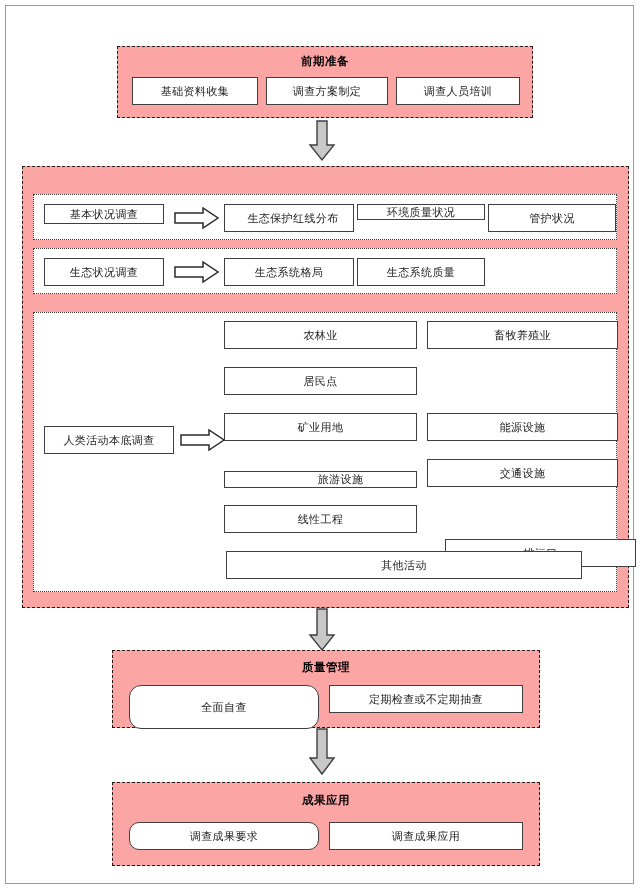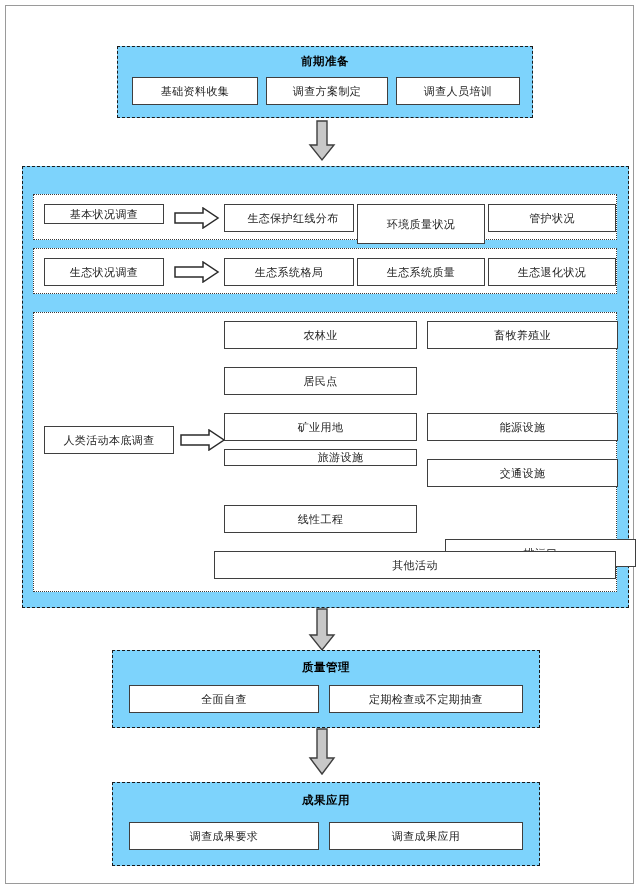--- a/index.html
+++ b/index.html
@@ -26,21 +26,21 @@
     height: 879px;
     border: 1px solid #9a9a9a;
     box-sizing: border-box;
     background: #ffffff;
   }
 
   
   .section {
     position: absolute;
     box-sizing: border-box;
-    background: #7dd3fc;
+    background: #fca5a5;
     text-decoration: underline;
   }
   .section.dashed {
     border: 1.6px dashed #1a1a1a;
   }
   .subsection {
     position: absolute;
     box-sizing: border-box;
     border: 1.4px dotted #3a3a3a;
     background: #ffffff;
@@ -105,78 +105,77 @@
   <div class="section dashed" style="left:22px; top:166px; width:607px; height:442px;">
 
     <div class="subsection" style="left:10px; top:27px; width:584px; height:46px;">
       <div class="node" style="left:10px; top:9px; width:120px; height:20px;">基本状况调查</div>
       <div class="arrow-right" style="left:140px; top:12px; width:46px; height:22px;">
         <svg width="46" height="22" viewBox="0 0 46 22">
           <polygon points="1,6 29,6 29,1 44,11 29,21 29,16 1,16" fill="#ffffff" stroke="#2b2b2b" stroke-width="1.5" stroke-linejoin="miter"></polygon>
         </svg>
       </div>
       <div class="node" style="left:190px; top:9px; width:130px; height:28px;padding-left:8px;">生态保护红线分布</div>
-      <div class="node" style="left:323px; top:9px; width:128px; height:40px;">环境质量状况</div>
+      <div class="node" style="left:323px; top:9px; width:128px; height:16px;">环境质量状况</div>
       <div class="node" style="left:454px; top:9px; width:128px; height:28px;">管护状况</div>
     </div>
 
     <div class="subsection" style="left:10px; top:81px; width:584px; height:46px;">
       <div class="node" style="left:10px; top:9px; width:120px; height:28px;">生态状况调查</div>
       <div class="arrow-right" style="left:140px; top:12px; width:46px; height:22px;">
         <svg width="46" height="22" viewBox="0 0 46 22">
           <polygon points="1,6 29,6 29,1 44,11 29,21 29,16 1,16" fill="#ffffff" stroke="#2b2b2b" stroke-width="1.5" stroke-linejoin="miter"></polygon>
         </svg>
       </div>
       <div class="node" style="left:190px; top:9px; width:130px; height:28px;">生态系统格局</div>
       <div class="node" style="left:323px; top:9px; width:128px; height:28px;">生态系统质量</div>
-      <div class="node" style="left:454px; top:9px; width:128px; height:28px;">生态退化状况</div>
     </div>
 
     <div class="subsection" style="left:10px; top:145px; width:584px; height:280px;">
       <div class="node" style="left:10px; top:113px; width:130px; height:28px;">人类活动本底调查</div>
       <div class="arrow-right" style="left:146px; top:116px; width:46px; height:22px;">
         <svg width="46" height="22" viewBox="0 0 46 22">
           <polygon points="1,6 29,6 29,1 44,11 29,21 29,16 1,16" fill="#ffffff" stroke="#2b2b2b" stroke-width="1.5" stroke-linejoin="miter"></polygon>
         </svg>
       </div>
 
       <div class="node" style="left:190px; top:8px; width:193px; height:28px;">农林业</div>
       <div class="node" style="left:393px; top:8px; width:191px; height:28px;">畜牧养殖业</div>
 
       <div class="node" style="left:190px; top:54px; width:193px; height:28px;">居民点</div>
 
       <div class="node" style="left:190px; top:100px; width:193px; height:28px;">矿业用地</div>
       <div class="node" style="left:393px; top:100px; width:191px; height:28px;">能源设施</div>
 
-      <div class="node" style="left:190px; top:136px; width:193px; height:17px;padding-left:40px;">旅游设施</div>
+      <div class="node" style="left:190px; top:158px; width:193px; height:17px;padding-left:40px;">旅游设施</div>
       <div class="node" style="left:393px; top:146px; width:191px; height:28px;">交通设施</div>
 
       <div class="node" style="left:190px; top:192px; width:193px; height:28px;">线性工程</div>
       <div class="node" style="left:411px; top:192px; width:191px; height:28px;margin-top:34px;">排污口</div>
 
-      <div class="node" style="left:180px; top:238px; width:402px; height:28px;">其他活动</div>
+      <div class="node" style="left:192px; top:238px; width:356px; height:28px;">其他活动</div>
     </div>
   </div>
 
   <div class="arrow-down" style="left:308px; top:608px; width:28px; height:44px;">
     <svg width="28" height="44" viewBox="0 0 28 44">
       <polygon points="9,1 19,1 19,27 26,27 14,42 2,27 9,27" fill="#c8c8c8" stroke="#3f3f3f" stroke-width="1.4" stroke-linejoin="miter"></polygon>
     </svg>
   </div>
 
   <div class="section dashed" style="left:112px; top:650px; width:428px; height:78px;">
     <div class="section-title" style="top:9px;">质量管理</div>
-    <div class="node" style="left:16px; top:34px; width:190px; height:28px;">全面自查</div>
+    <div class="node" style="left:16px; top:34px; width:190px; height:44px;border-radius:12px;">全面自查</div>
     <div class="node" style="left:216px; top:34px; width:194px; height:28px;">定期检查或不定期抽查</div>
   </div>
 
   <div class="arrow-down" style="left:308px; top:728px; width:28px; height:48px;">
     <svg width="28" height="48" viewBox="0 0 28 48">
       <polygon points="9,1 19,1 19,30 26,30 14,46 2,30 9,30" fill="#c8c8c8" stroke="#3f3f3f" stroke-width="1.4" stroke-linejoin="miter"></polygon>
     </svg>
   </div>
 
   <div class="section dashed" style="left:112px; top:782px; width:428px; height:84px;">
     <div class="section-title" style="top:10px;">成果应用</div>
-    <div class="node" style="left:16px; top:39px; width:190px; height:28px;">调查成果要求</div>
+    <div class="node" style="left:16px; top:39px; width:190px; height:28px;border-radius:10px;">调查成果要求</div>
     <div class="node" style="left:216px; top:39px; width:194px; height:28px;">调查成果应用</div>
   </div>
 </div>
 
 </body></html>

